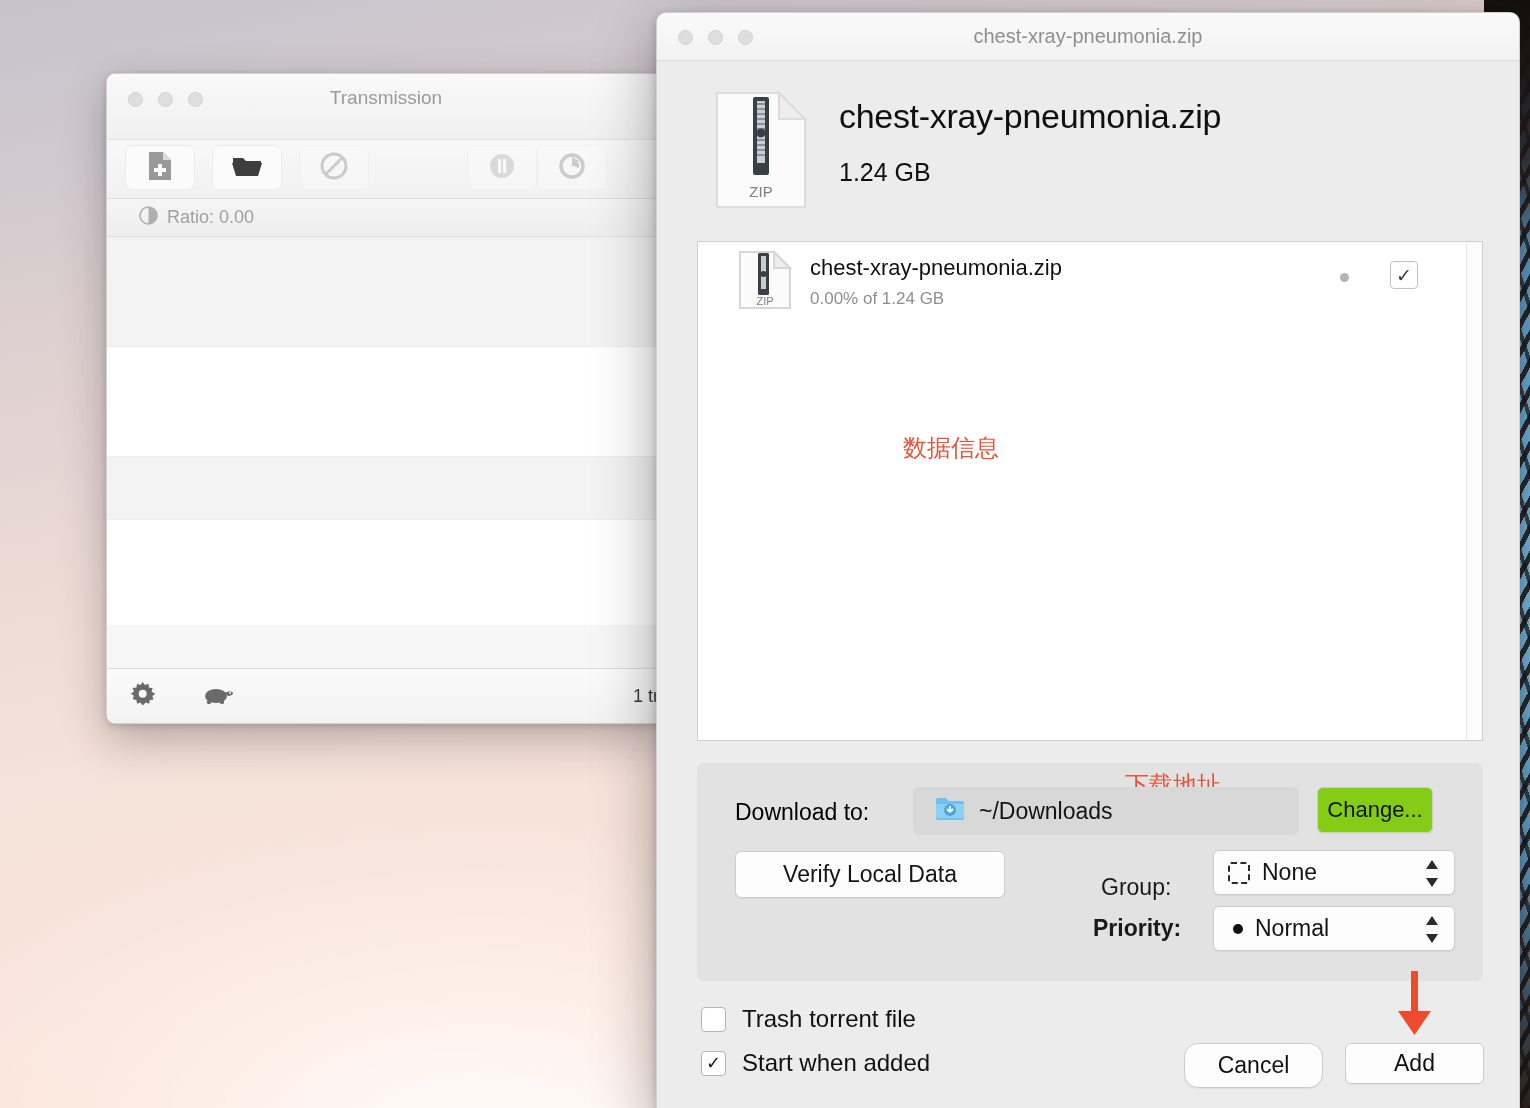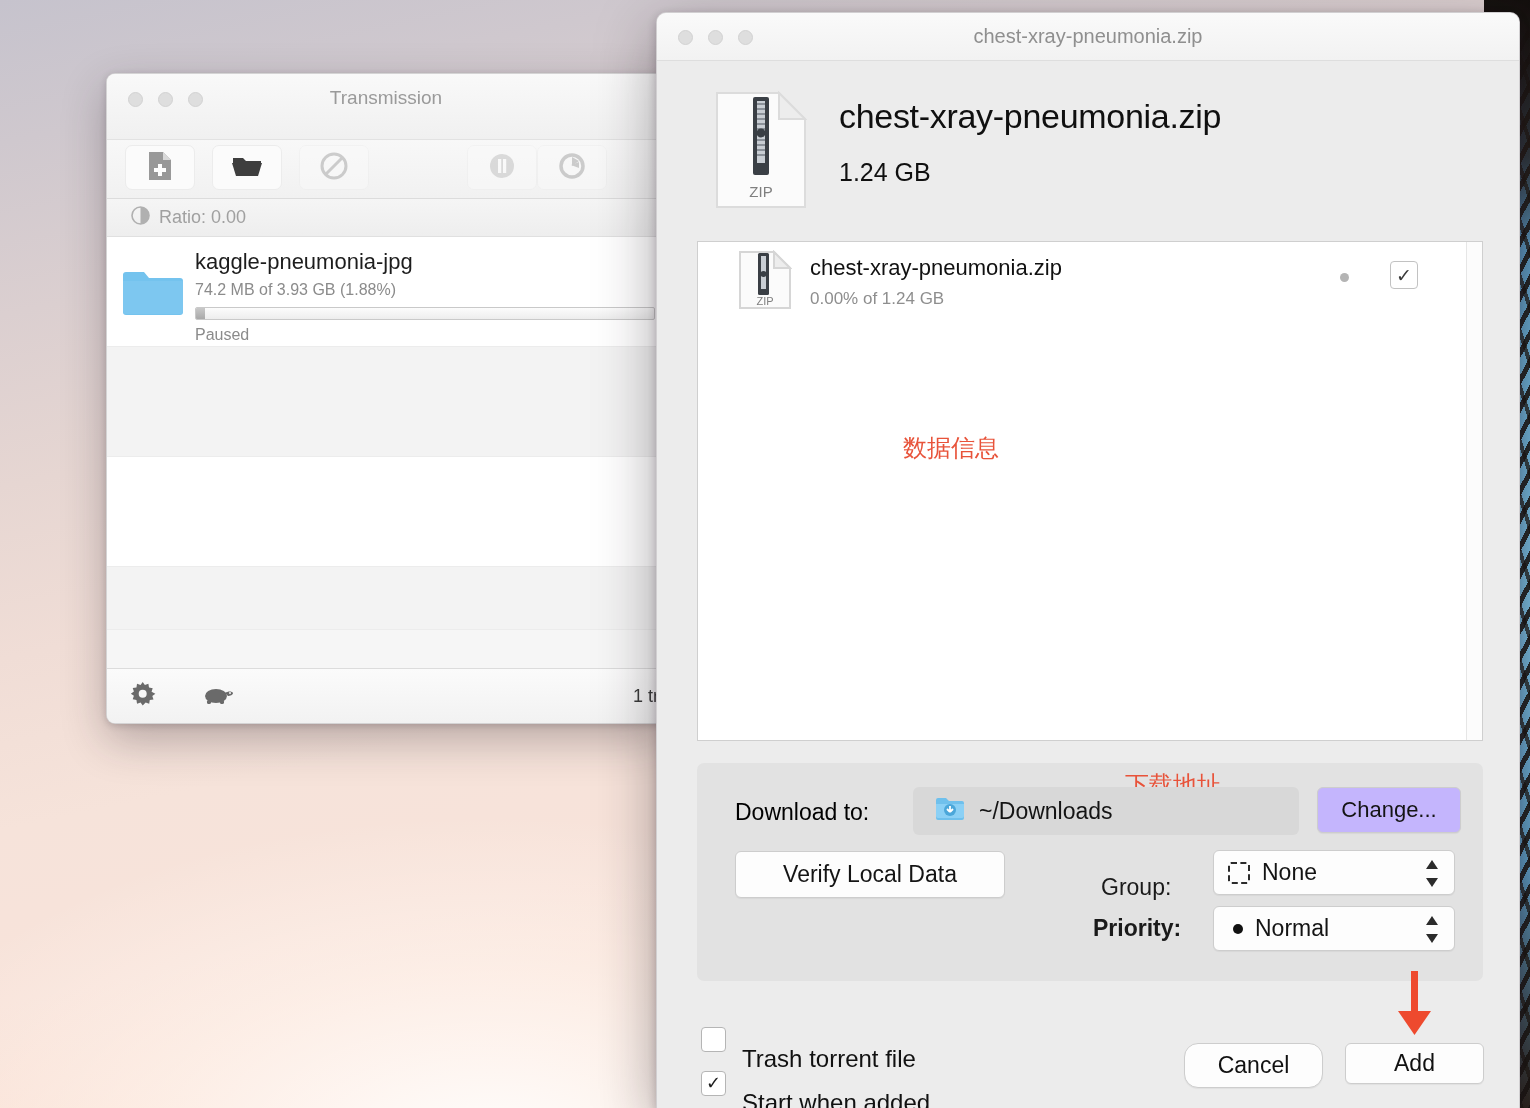--- a/index.html
+++ b/index.html
@@ -83,21 +83,21 @@
   #tb-open { left: 18px; }
   #tb-folder { left: 105px; }
   #tb-remove { left: 192px; }
   #tb-pause { left: 360px; }
   #tb-resume { left: 430px; }
 
   #tm-statusline {
     height: 38px;
     background: linear-gradient(180deg,#f5f5f5 0%,#eeeeee 100%);
     border-bottom: 1px solid #e0e0e0;
-    display: flex; align-items: center; padding-left: 24px; gap: 9px;
+    display: flex; align-items: center; padding-left: 32px; gap: 9px;
   }
   #tm-statusline .ratio-text { font-size: 18px; color: #a0a0a0; }
 
   #tm-list { background: #fff; height: 388px; position: relative; }
   .tm-row { position: relative; }
   .tm-row.odd { background: #ffffff; }
   .tm-row.even { background: #f3f3f3; }
   .tm-row.h110 { height: 110px; }
   .tm-row.h63  { height: 63px; }
   .row-sep { position:absolute; left:0; right:0; bottom:0; height:1px; background:#ececec; }
@@ -182,22 +182,22 @@
   #anno-download { position:absolute; left: 428px; top: 6px; font-size: 24px; color:#e8533a;
                    font-family: "DejaVu Sans", sans-serif; }
   #lbl-download-to { position:absolute; left: 38px; top: 36px; font-size: 23px; color:#000000; }
   #download-path-box {
     position:absolute; left: 216px; top: 24px; width: 386px; height: 48px;
     background: #d8d8d8; border-radius: 6px; display:flex; align-items:center; gap: 14px;
     padding-left: 22px;
   }
   #download-path-text { font-size: 23px; color:#141414; }
   #btn-change {
-    position:absolute; left: 620px; top: 24px; width: 144px; height: 46px;
-    background: #c4b5fd; border: 1px solid #cdcdcd; border-radius: 6px;
+    position:absolute; left: 620px; top: 24px; width: 116px; height: 46px;
+    background: #84cc16; border: 1px solid #cdcdcd; border-radius: 6px;
     font-size: 22px; color:#141414; display:flex; align-items:center; justify-content:center;
     box-shadow: 0 1px 1px rgba(0,0,0,0.05);
   }
   #btn-verify {
     position:absolute; left: 38px; top: 88px; width: 270px; height: 47px;
     background: #fdfdfd; border: 1px solid #cdcdcd; border-radius: 6px;
     font-size: 23px; color:#141414; display:flex; align-items:center; justify-content:center;
     box-shadow: 0 1px 1px rgba(0,0,0,0.05);
   }
   #lbl-group { position:absolute; left: 404px; top: 96px; font-size: 23px; color:#1a1a1a;margin-top:15px; }
@@ -212,21 +212,21 @@
   #popup-priority { left: 516px; top: 143px; }
   .popup-label { font-size: 23px; color:#141414; }
   .stepper { position:absolute; right: 14px; top: 7px; display:flex; flex-direction:column; gap:3px; }
   .group-swatch { width: 22px; height: 22px; border: 2px dashed #2a2a2a; border-radius: 3px; }
   .prio-dot { width: 10px; height: 10px; border-radius: 50%; background:#111; margin-left: 5px; }
 
   #chk-trash { position:absolute; left: 44px; top: 992px; display:flex; align-items:center; gap:16px; }
   #chk-start { position:absolute; left: 44px; top: 1036px; display:flex; align-items:center; gap:16px; }
   .cbox { width: 25px; height: 25px; background:#fff; border:1px solid #b5b5b5; border-radius:4px;
           display:flex; align-items:center; justify-content:center; }
-  .cb-label { font-size: 24px; color:#111;margin-top:40px; }
+  .cb-label { font-size: 24px; color:#111; }
 
   #btn-cancel {
     position:absolute; left: 527px; top: 1030px; width: 139px; height: 45px;
     background:#fdfdfd; border:1px solid #cdcdcd; border-radius:14px;
     display:flex; align-items:center; justify-content:center; font-size: 23px; color:#111;
     box-shadow: 0 1px 1px rgba(0,0,0,0.05);
   }
   #btn-add {
     position:absolute; left: 688px; top: 1030px; width: 139px; height: 41px;
     background:#fdfdfd; border:1px solid #cdcdcd; border-radius:6px;
@@ -301,35 +301,20 @@
     <span>
       <svg width="19" height="19" viewBox="0 0 19 19">
         <circle cx="9.5" cy="9.5" r="8.5" fill="none" stroke="#b0b0b0" stroke-width="1.6"></circle>
         <path d="M9.5 1a8.5 8.5 0 0 1 0 17z" fill="#b0b0b0"></path>
       </svg>
     </span>
     <span class="ratio-text">Ratio: 0.00</span>
   </div>
 
   <div id="tm-list">
-    <div class="tm-row odd h110">
-      <span id="torrent-icon">
-        <svg width="62" height="48" viewBox="0 0 62 48">
-          <path d="M1 6a3 3 0 0 1 3-3h18l5 6h31a3 3 0 0 1 3 3v31a3 3 0 0 1-3 3H4a3 3 0 0 1-3-3z" fill="#74c3ee"></path>
-          <path d="M1 12h60v30a3 3 0 0 1-3 3H4a3 3 0 0 1-3-3z" fill="#7dc7f0"></path>
-        </svg>
-      </span>
-      <div id="torrent-name">kaggle-pneumonia-jpg</div>
-      <div id="torrent-progress-text">74.2 MB of 3.93 GB (1.88%)</div>
-      <div id="torrent-bar">
-        <div id="torrent-bar-fill"></div>
-      </div>
-      <div id="torrent-status">Paused</div>
-      <div class="row-sep"></div>
-    </div>
     <div class="tm-row even h110">
         <div class="row-sep"></div>
       </div>
     <div class="tm-row odd h110">
         <div class="row-sep"></div>
       </div>
     <div class="tm-row even h63">
         <div class="row-sep"></div>
       </div>
   </div>

